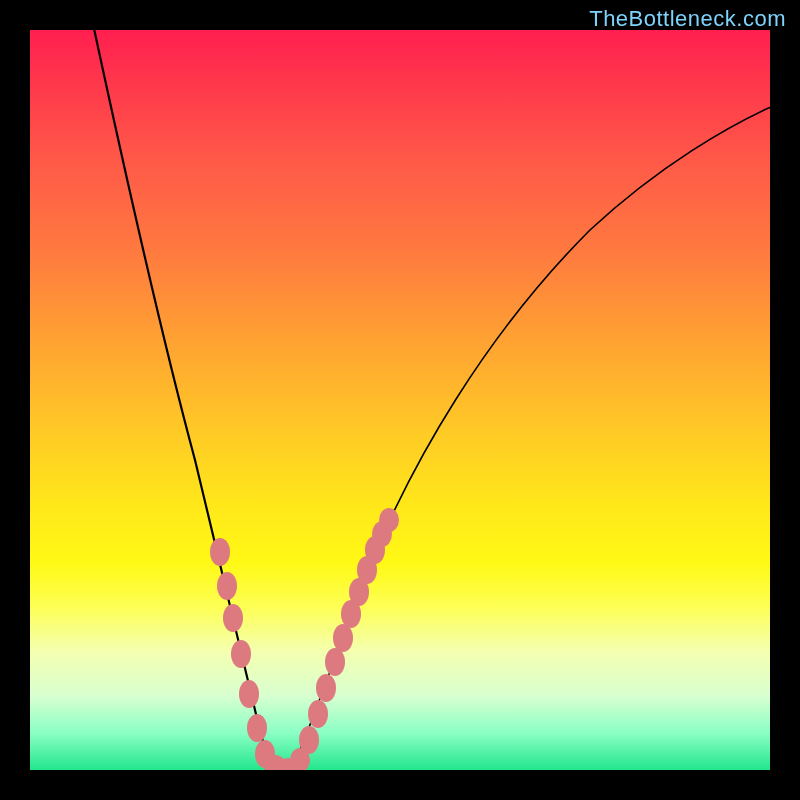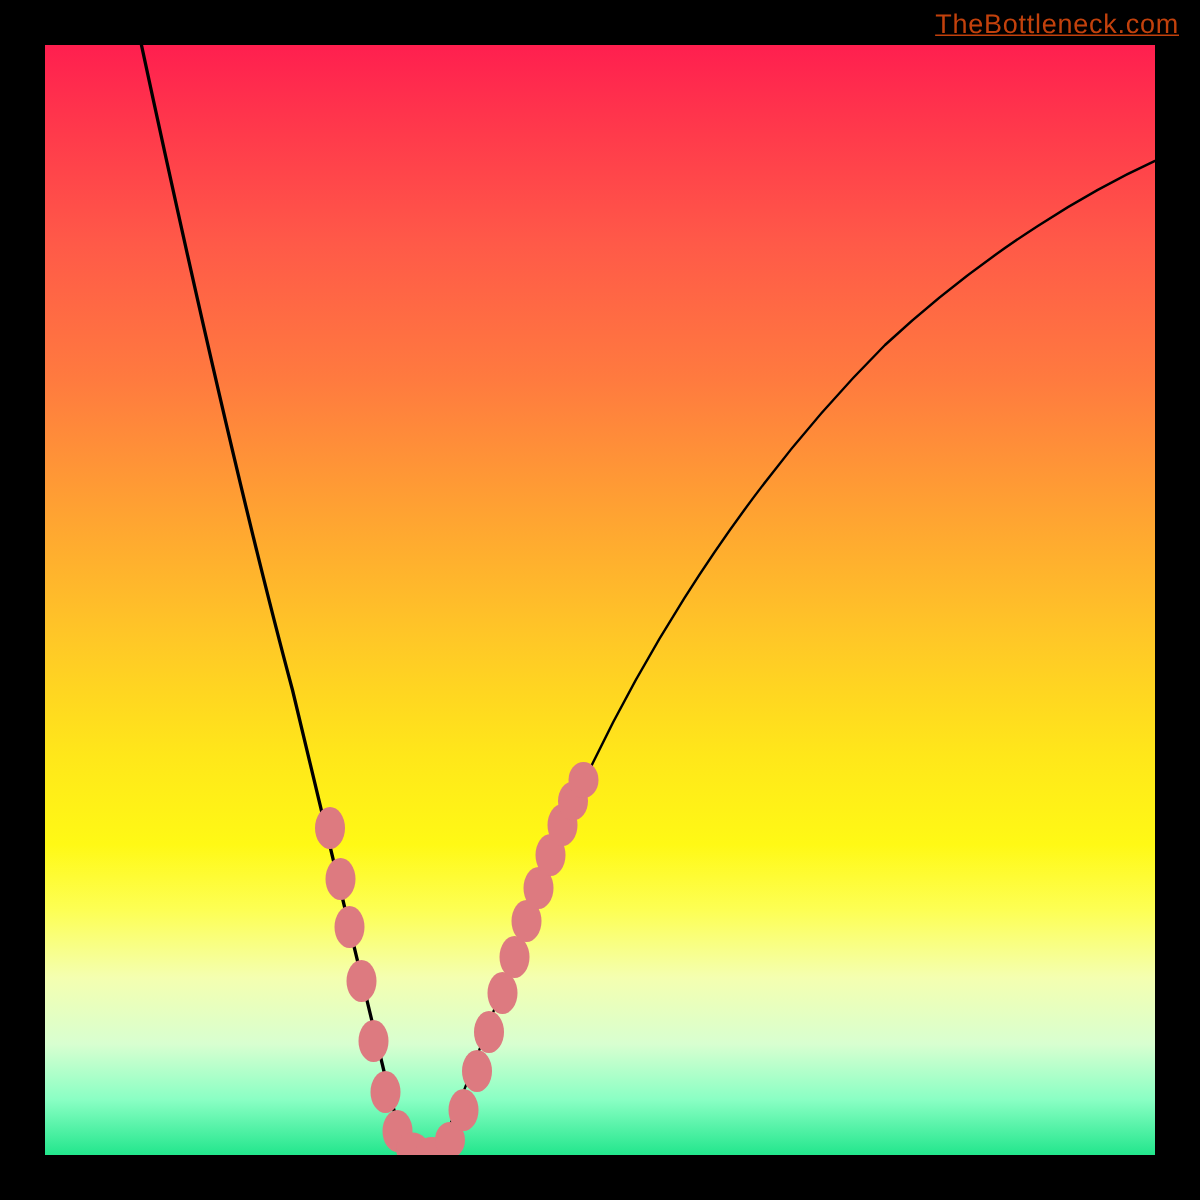--- a/index.html
+++ b/index.html
@@ -14,26 +14,25 @@
   .frame {
     position: relative;
     width: 800px;
     height: 800px;
     background: #000;
   }
   .watermark {
     position: absolute;
     top: 6px;
     right: 14px;
-    color: #c2410c;
-    font-size: 18px;
+    color: #7dd3fc;
+    font-size: 22px;
     font-weight: 400;
     letter-spacing: 0.5px;
     z-index: 20;
-    text-decoration: underline;
   }
   .plot {
     position: absolute;
     left: 30px;
     top: 30px;
     width: 740px;
     height: 740px;
     overflow: hidden;
   }
   .gradient {

